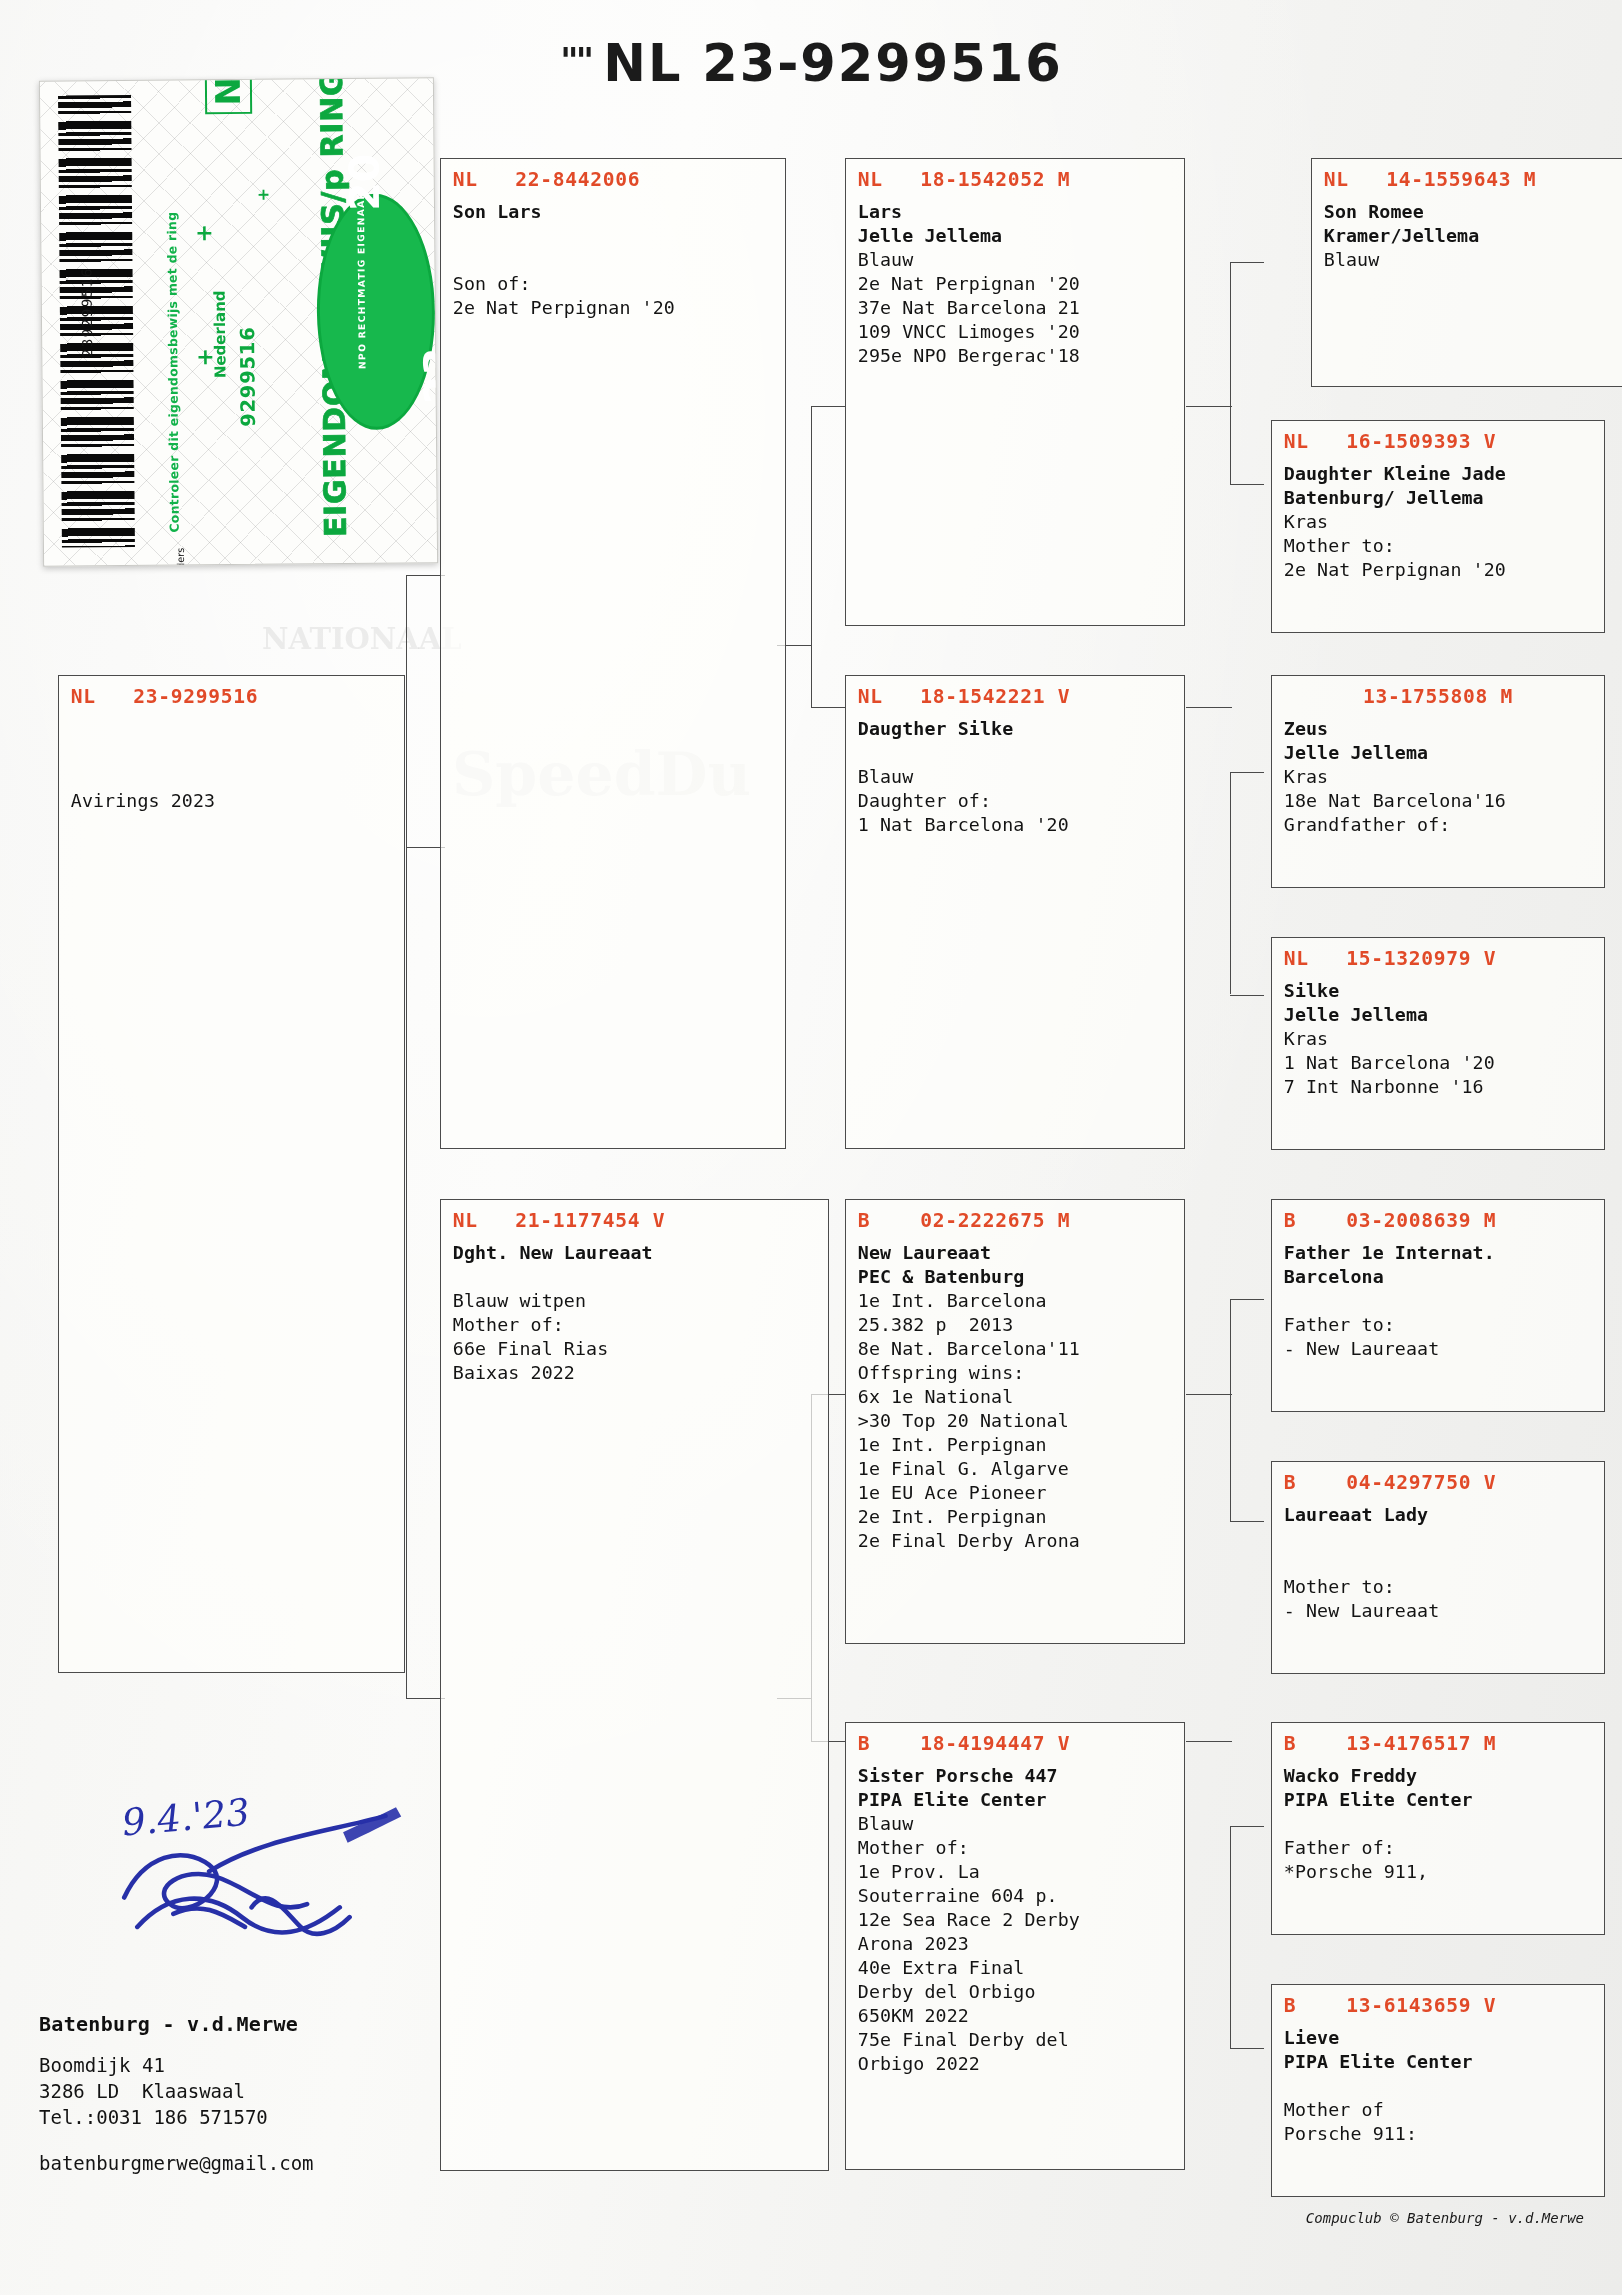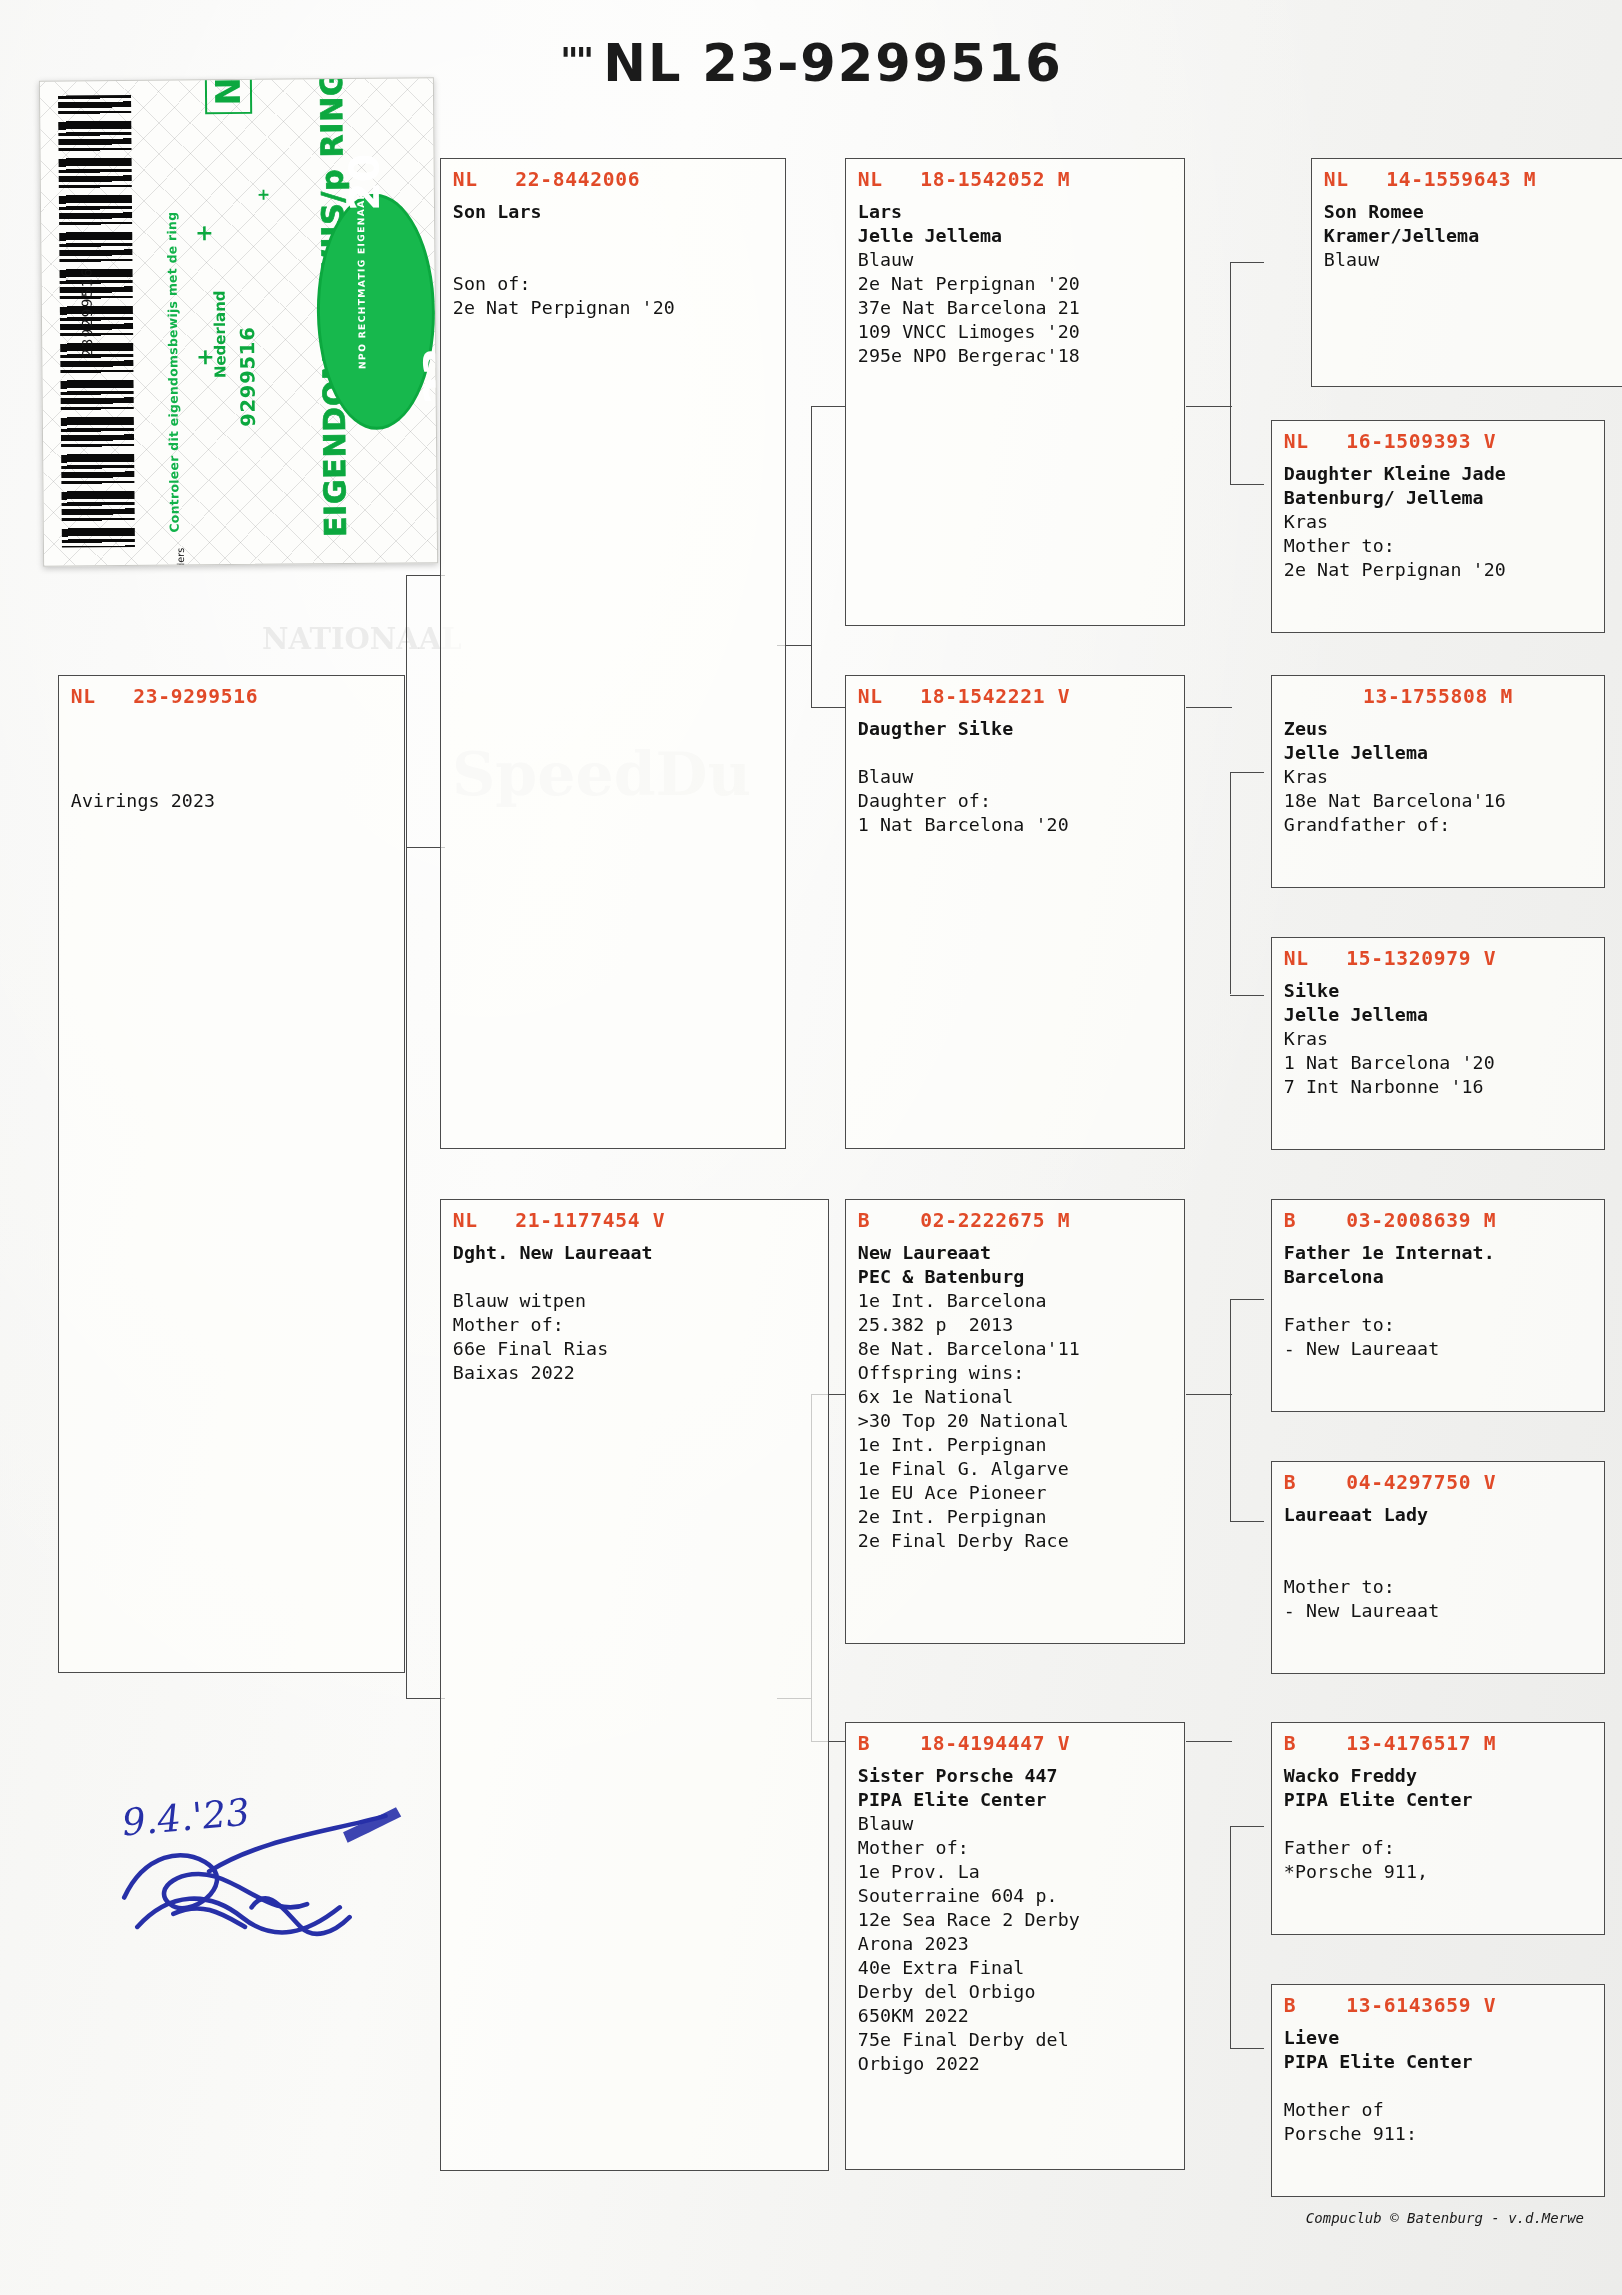--- a/index.html
+++ b/index.html
@@ -319,21 +319,21 @@
     <div class="ln">1e Int. Barcelona</div>
     <div class="ln">25.382 p  2013</div>
     <div class="ln">8e Nat. Barcelona'11</div>
     <div class="ln">Offspring wins:</div>
     <div class="ln">6x 1e National</div>
     <div class="ln">&gt;30 Top 20 National</div>
     <div class="ln">1e Int. Perpignan</div>
     <div class="ln">1e Final G. Algarve</div>
     <div class="ln">1e EU Ace Pioneer</div>
     <div class="ln">2e Int. Perpignan</div>
-    <div class="ln">2e Final Derby Race</div>
+    <div class="ln">2e Final Derby Arona</div>
   </div>
 
   <div class="pbox" style="left:845px;top:1722px;width:340px;height:448px;">
     <div class="ring">B    18-4194447 V</div>
     <div class="ln b">Sister Porsche 447</div>
     <div class="ln b">PIPA Elite Center</div>
     <div class="ln">Blauw</div>
     <div class="ln">Mother of:</div>
     <div class="ln">1e Prov. La</div>
     <div class="ln">Souterraine 604 p.</div>
@@ -422,17 +422,25 @@
       <path d="M20 160 C50 95, 110 80, 150 110 C190 140, 120 195, 90 170 C60 146, 110 112, 160 128
                C215 146, 250 190, 300 170"></path>
       <path d="M40 205 C90 150, 150 150, 200 190 C250 230, 300 215, 350 175"></path>
       <path d="M150 120 C230 70, 330 60, 420 35"></path>
       <path d="M95 185 C140 165, 170 185, 205 205"></path>
       <path d="M215 175 C240 140, 265 180, 290 205 C310 225, 340 215, 365 190"></path>
     </g>
     <path d="M355 60 C385 46, 412 34, 436 22 L444 36 C420 48, 392 62, 362 76 Z" fill="#2730a8" opacity=".9"></path>
   </svg>
 
+  <div id="owner">
+    <div class="oname">Batenburg - v.d.Merwe</div>
+    <div style="height:15.7px"></div>
+    <div class="oline">Boomdijk 41</div>
+    <div class="oline">3286 LD  Klaaswaal</div>
+    <div class="oline">Tel.:0031 186 571570</div>
+    <div class="omail">batenburgmerwe@gmail.com</div>
+  </div>
 
   <div id="footer">Compuclub © Batenburg - v.d.Merwe</div>
 
 </div>
 
 
 </body></html>

